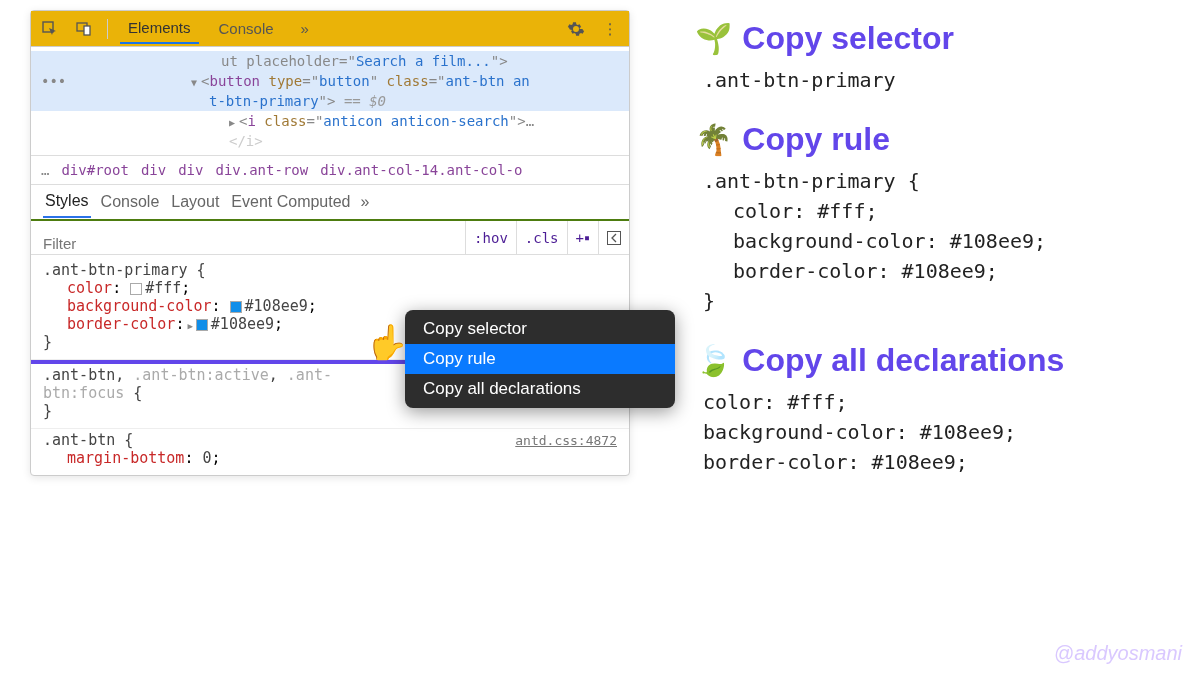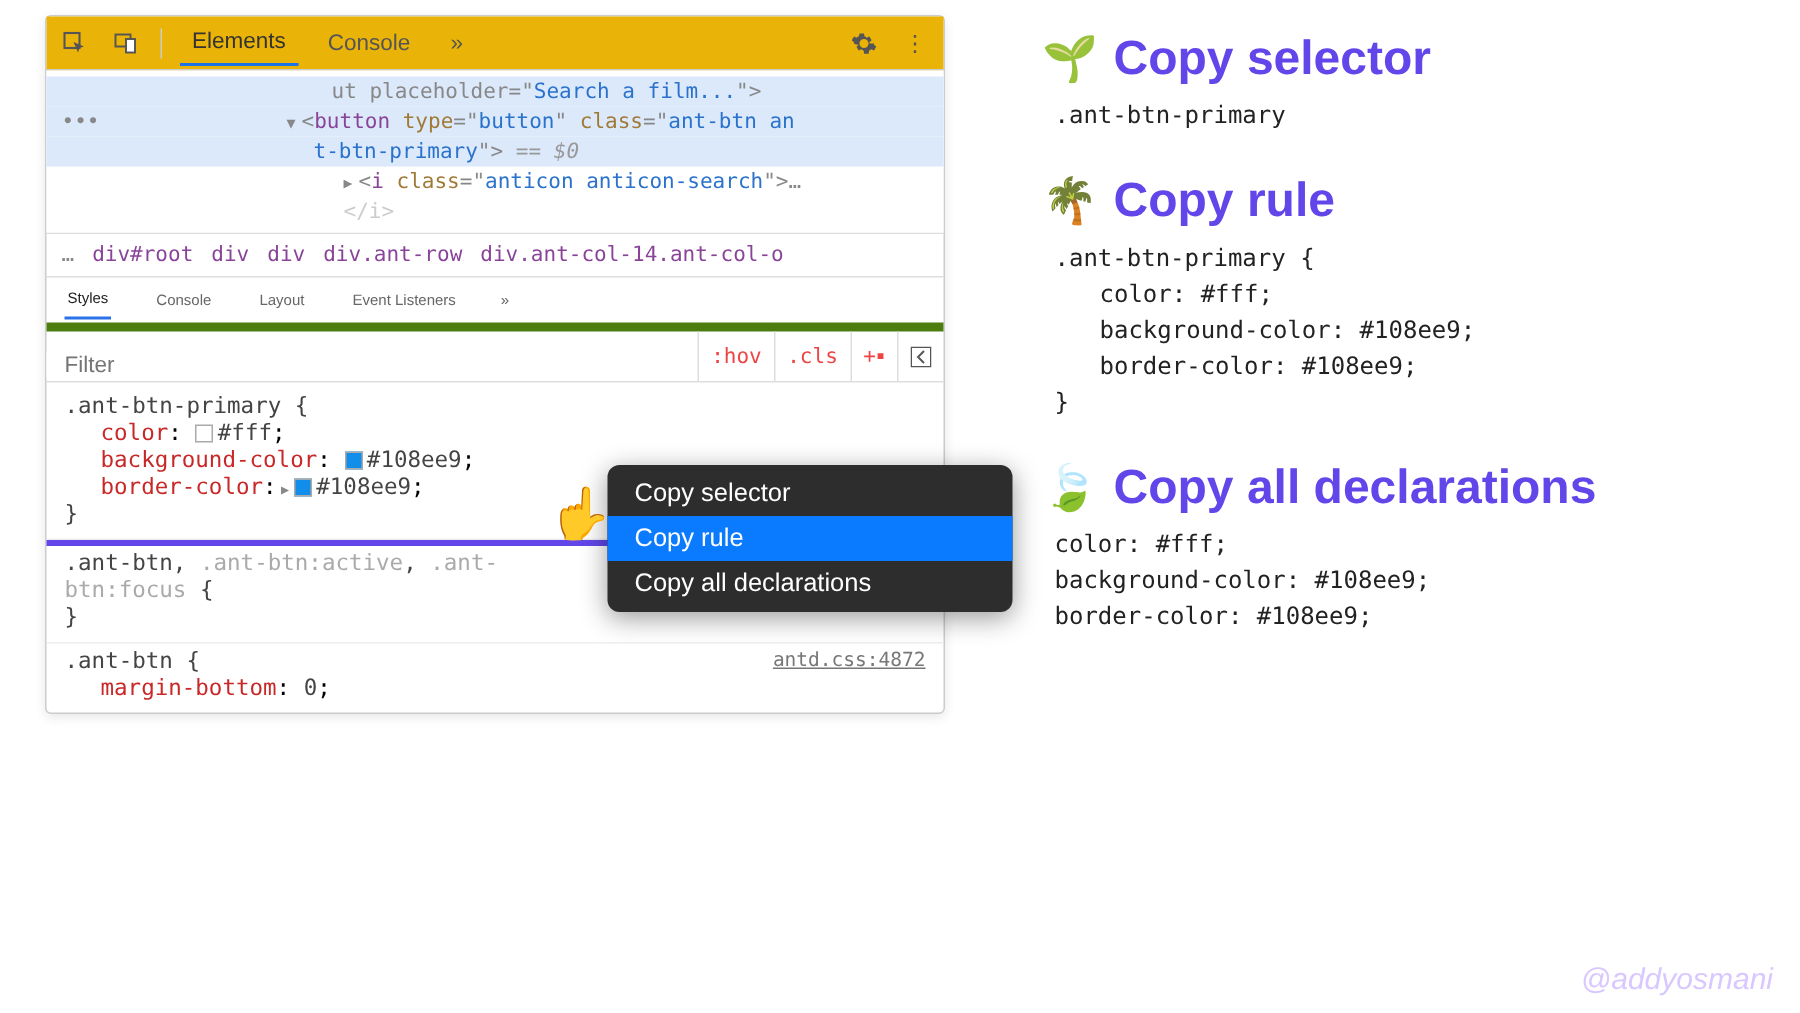--- a/index.html
+++ b/index.html
@@ -43,31 +43,31 @@
 .caret-down::before { content:"▼"; font-size:10px; color:#888; margin-right:4px; }
 .dots { position:absolute; left:10px; color:#888; }
 .breadcrumb {
   display:flex; gap:12px; padding:6px 10px;
   border-top:1px solid #ddd; border-bottom:1px solid #ddd;
   font-family: Menlo, monospace; font-size:14px; color:#894499;
   overflow:hidden; white-space:nowrap;
 }
 .breadcrumb .crumb-ellipsis { color:#888; }
 .styles-tabs {
-  display:flex; gap:28px; padding:0 12px; border-bottom:6px solid #4d7c0f;
-  font-size:10px; color:#666; align-items:center; height:36px;
+  display:flex; gap:8px; padding:0 12px; border-bottom:2px solid #4d7c0f;
+  font-size:16px; color:#666; align-items:center; height:36px;
 }
 .styles-tabs .stab { padding:6px 2px; }
 .styles-tabs .stab.active { color:#222; border-bottom:2px solid #2a72e8; }
 .filter-row {
   display:flex; align-items:center; border-bottom:1px solid #ddd;
   height:34px;
 }
 .filter-input { flex:1; border:none; padding:0 12px; font-size:15px; color:#777; outline:none;margin-top:12px; }
-.filter-btn { padding:0 8px; font-family:Menlo,monospace; font-size:14px; color:#ef4444; border-left:1px solid #ddd; height:100%; display:flex; align-items:center; }
+.filter-btn { padding:0 8px; font-family:Menlo,monospace; font-size:14px; color:#4c1d95; border-left:1px solid #ddd; height:100%; display:flex; align-items:center; }
 .css-area { font-family: Menlo, monospace; font-size:15px; padding:4px 0 0 0; }
 .css-rule { padding: 2px 12px 8px 12px; border-bottom:1px solid #eee; position:relative; }
 .sep-purple { height:4px; background:#6246ea; margin:0; }
 .selector { color:#444; }
 .selector .dim { color:#aaa; }
 .src-link { position:absolute; right:12px; top:4px; color:#777; text-decoration:underline; font-size:13px; }
 .prop-line { padding-left:24px; }
 .prop { color:#c82828; }
 .valc { color:#444; }
 .swatch { display:inline-block; width:12px; height:12px; border:1px solid #aaa; vertical-align:middle; margin-right:3px; }
@@ -93,21 +93,21 @@
   width:490px;
 }
 .section { margin-bottom:26px; }
 .section-title {
   font-size:32px; font-weight:700; color:#6246ea;
   display:flex; align-items:center; gap:10px; margin-bottom:8px;
 }
 .section-title .emoji { font-size:30px; }
 .code-block {
   font-family: Menlo, monospace;
-  font-size:16px;
+  font-size:20px;
   color:#222;
   line-height:1.5;
   padding-left:8px;
 }
 .code-block .indent { padding-left:30px; }
 .attribution {
   position:absolute; right:18px; bottom:10px;
   color:#d9c8ff; font-size:20px; font-style:italic;
 }
 </style>
@@ -167,21 +167,21 @@
     <span>div</span>
     <span>div</span>
     <span>div.ant-row</span>
     <span>div.ant-col-14.ant-col-o</span>
   </div>
 
   <div class="styles-tabs">
     <span class="stab active">Styles</span>
     <span class="stab">Console</span>
     <span class="stab">Layout</span>
-    <span class="stab">Event Listeners</span>
+    <span class="stab">Event Computed</span>
     <span>»</span>
   </div>
 
   <div class="filter-row">
     <input class="filter-input" placeholder="Filter" style="">
     <span class="filter-btn">:hov</span>
     <span class="filter-btn">.cls</span>
     <span class="filter-btn">+<sub style="font-size:10px;">▪</sub></span>
     <span class="filter-btn">
       <svg width="14" height="14" viewBox="0 0 14 14">

